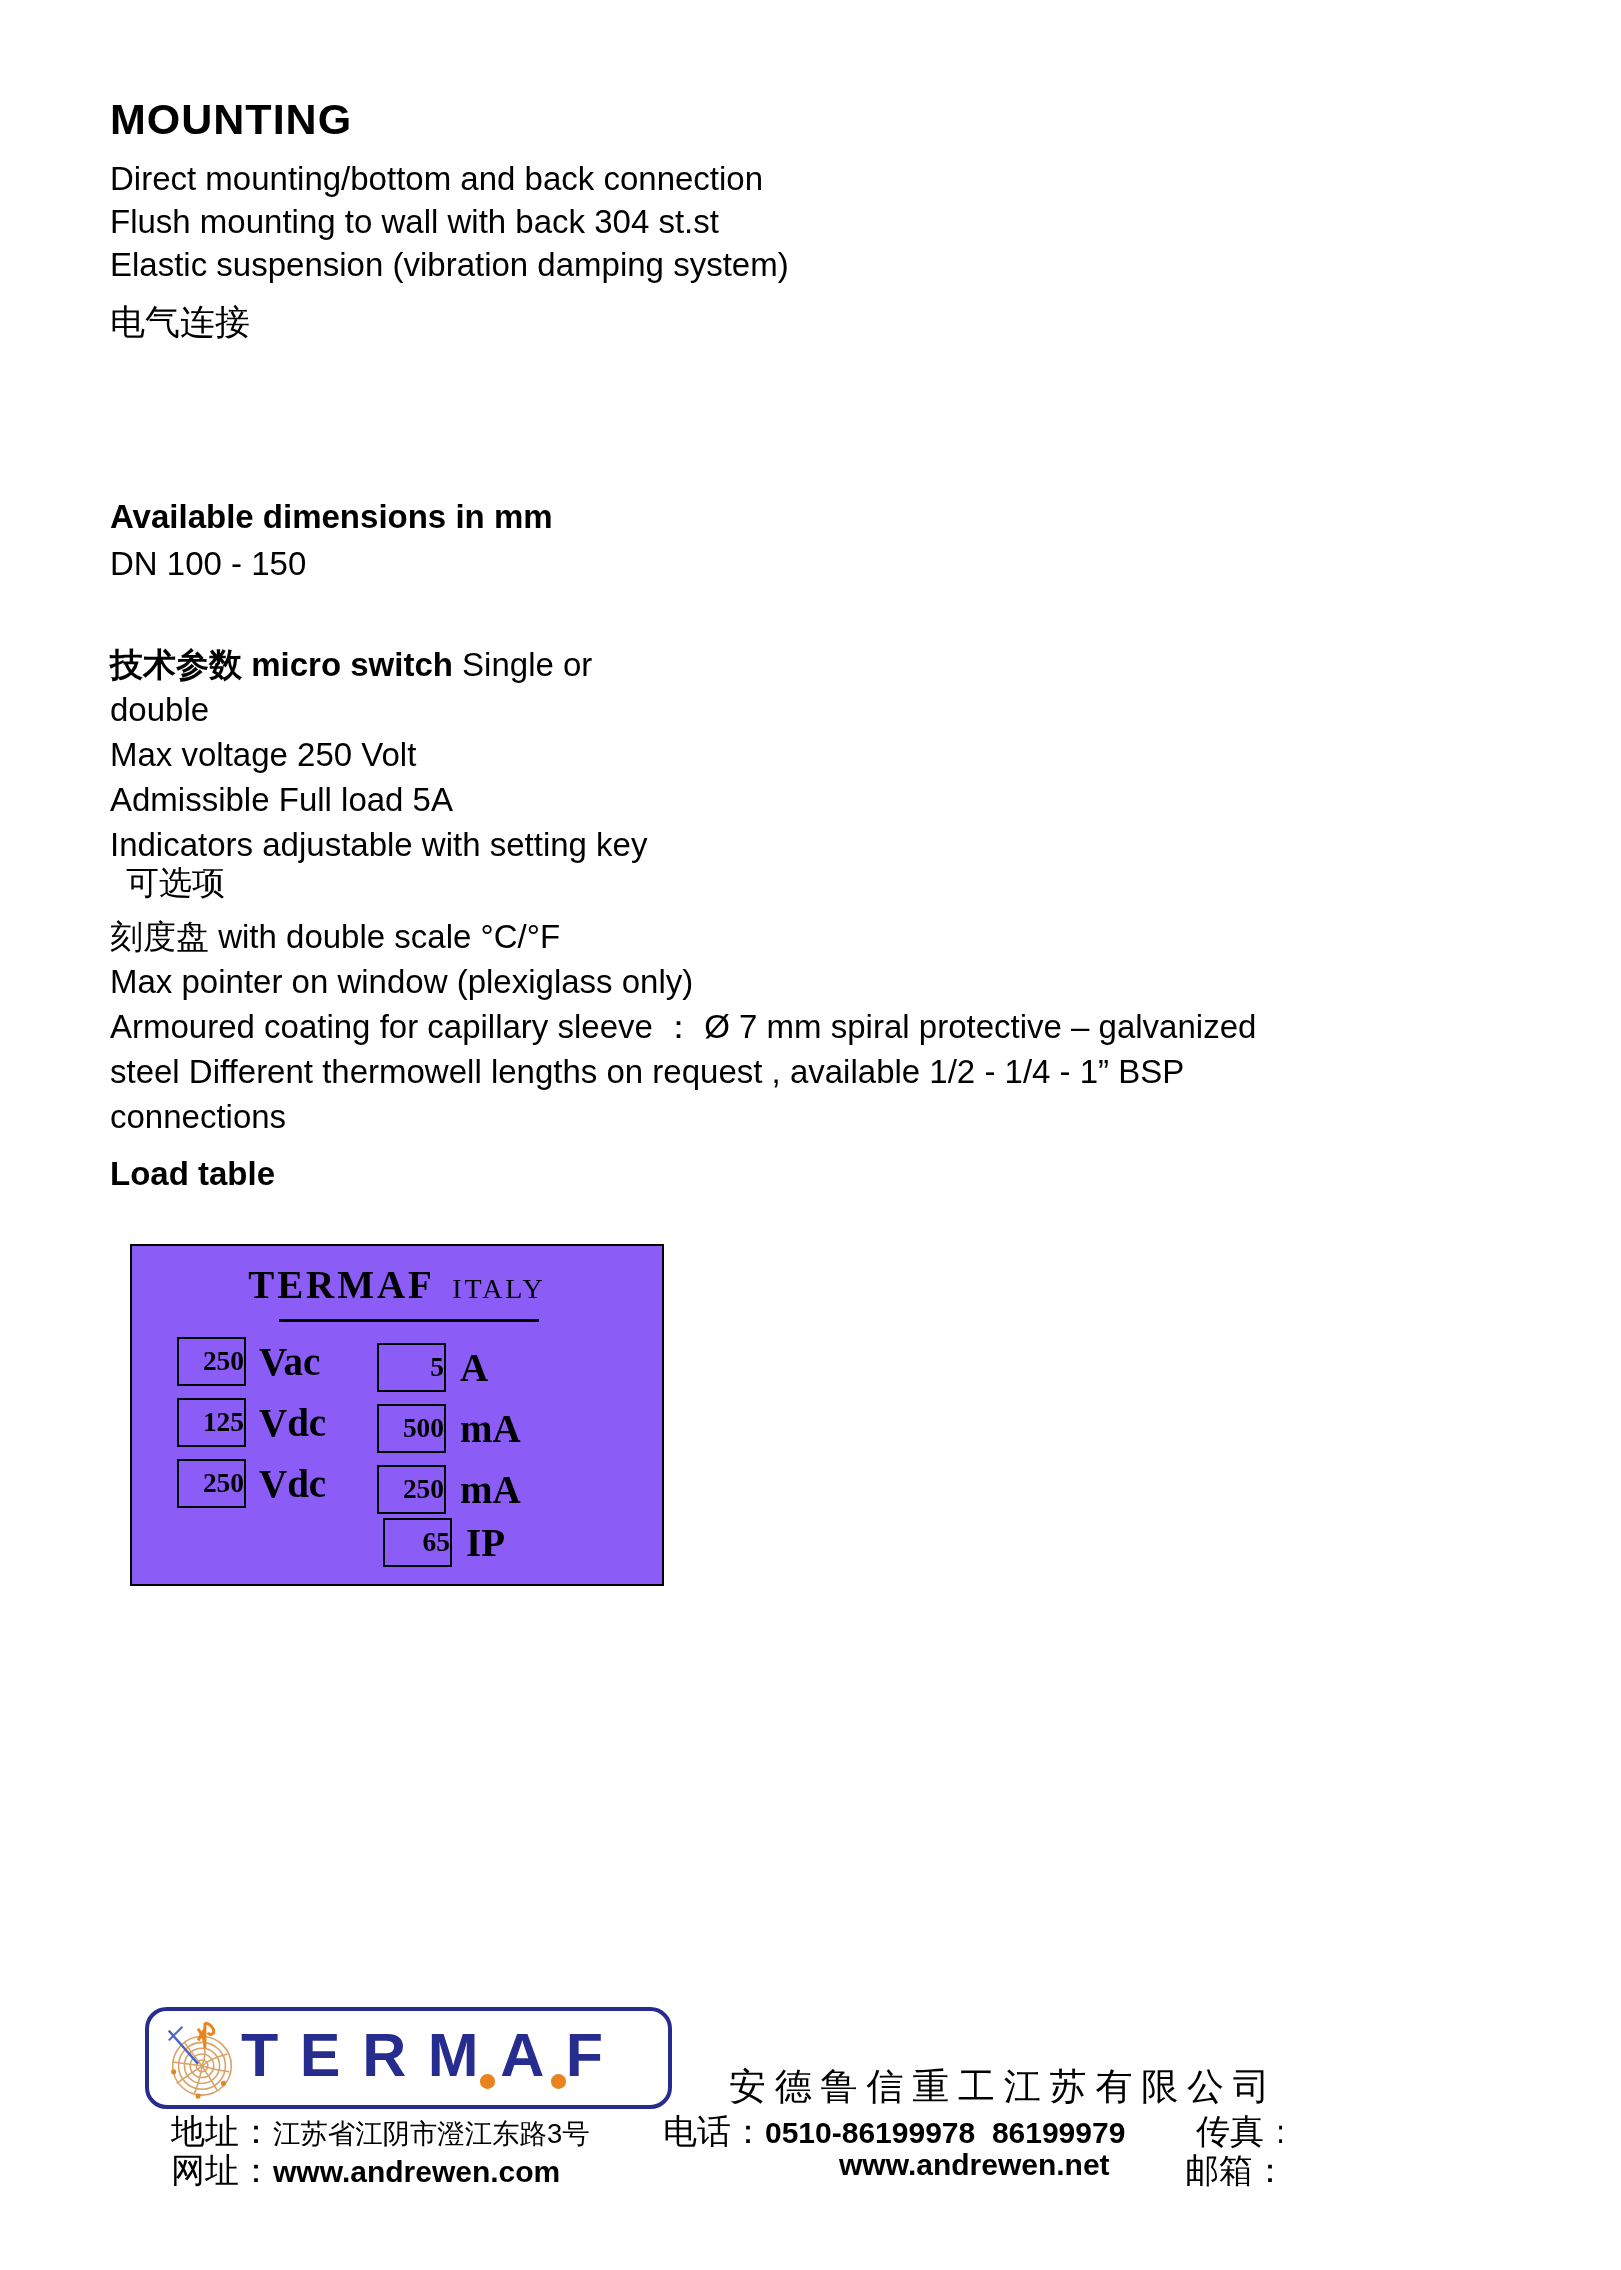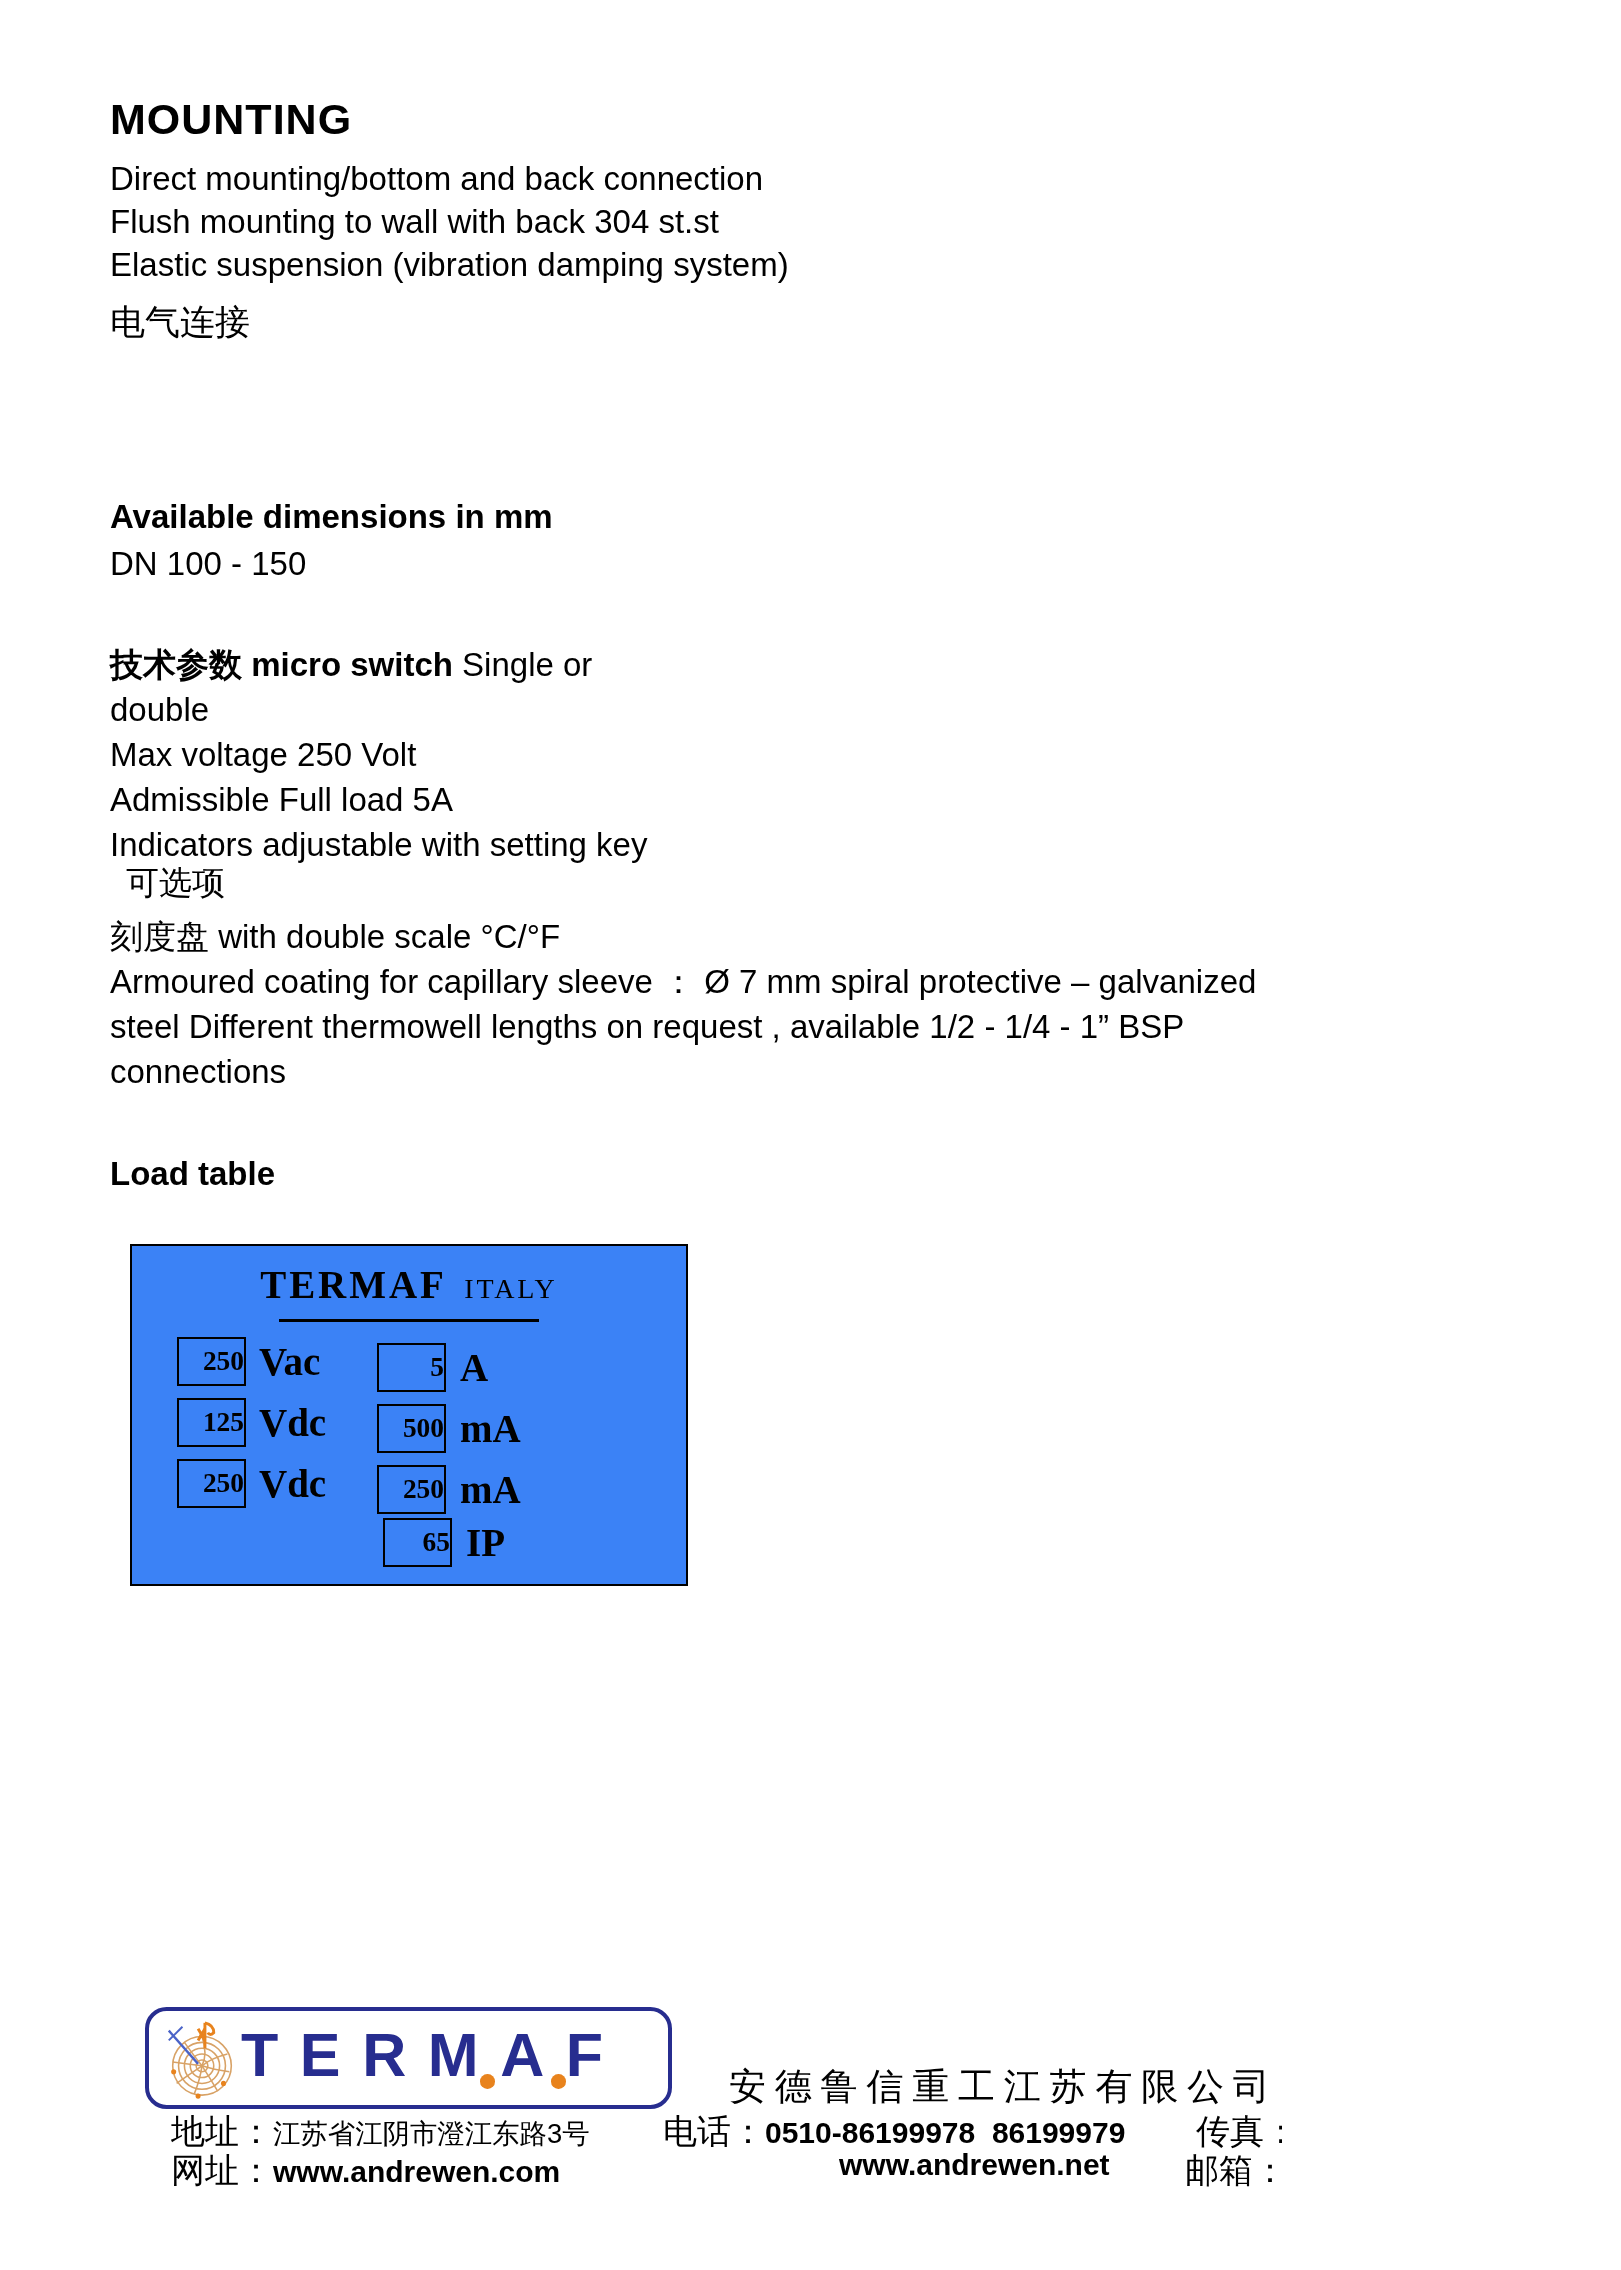--- a/index.html
+++ b/index.html
@@ -11,21 +11,21 @@
   .h1{font-size:43px;font-weight:bold;letter-spacing:1px;}
   .h2{font-size:33px;font-weight:bold;}
   .body-block{font-size:33px;line-height:43px;}
   .body-block.lh46{line-height:45px;}
   .zh-head{font-size:35px;}
   .zh-inline{font-size:33px;}
   sup{font-size:21.6px;vertical-align:super;line-height:0;}
   b{font-weight:bold;}
 
   
-  .lt-box{border:2.9px solid #000;background:#3b82f6;padding-left:24px;}
+  .lt-box{border:2.9px solid #000;background:#8b5cf6;}
   .lt-title{position:absolute;left:0;top:15.7px;width:100%;text-align:center;
     font-family:"Liberation Serif","DejaVu Serif",serif;}
   .lt-brand{font-size:39px;font-weight:bold;letter-spacing:2.9px;}
   .lt-country{font-size:28px;letter-spacing:2.9px;margin-left:17.6px;}
   .lt-rule{position:absolute;left:147px;top:73px;width:260px;height:2.9px;background:#000;}
   .vbox{position:absolute;width:65px;height:45px;border:2.9px solid #000;
     display:flex;align-items:center;justify-content:flex-end;
     font-family:"Liberation Serif","DejaVu Serif",serif;font-weight:bold;font-size:27.4px;}
   .vunit{position:absolute;font-family:"Liberation Serif","DejaVu Serif",serif;
     font-weight:bold;font-size:39px;line-height:45px;}
@@ -68,20 +68,21 @@
     <div>double</div>
     <div>Max voltage 250 Volt</div>
     <div>Admissible Full load 5A</div>
     <div>Indicators adjustable with setting key</div>
   </div>
 
   <div class="abs zh-head" style="left:110px;top:861px;font-size:33px;margin-left:16px;">可选项</div>
 
   <div class="abs body-block" style="left:110px;top:914px;line-height:45px;">
     <div><span class="zh-inline">刻度盘</span> <span>with double scale °C/°F</span></div>
+    <div>Max pointer on window (plexiglass only)</div>
     <div>Armoured coating for capillary sleeve ： Ø 7 mm spiral protective – galvanized</div>
     <div>steel Different thermowell lengths on request , available 1/2 - 1/4 - 1” BSP</div>
     <div>connections</div>
   </div>
 
   <div class="abs h2" style="left:110px;top:1155px;">Load table</div>
 
   <div class="abs lt-box" style="left:130px;top:1244px;width:530px;height:338px;">
     <div class="lt-title">
       <span class="lt-brand">TERMAF</span><span class="lt-country">ITALY</span>

